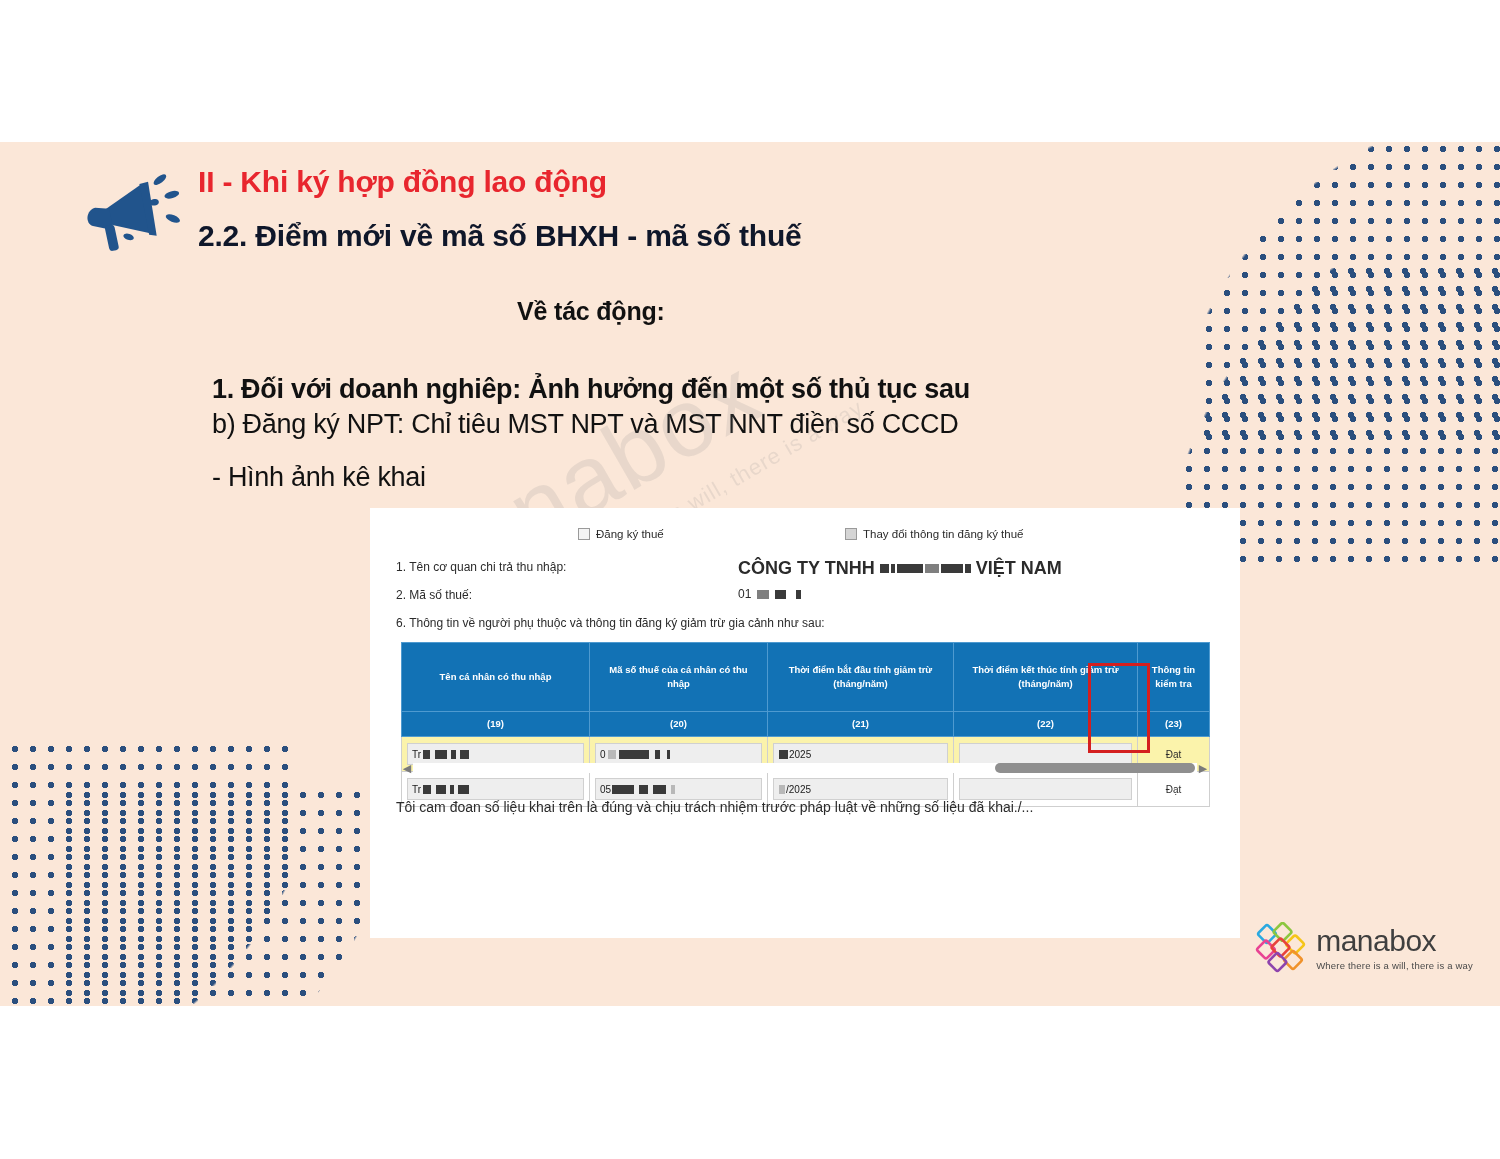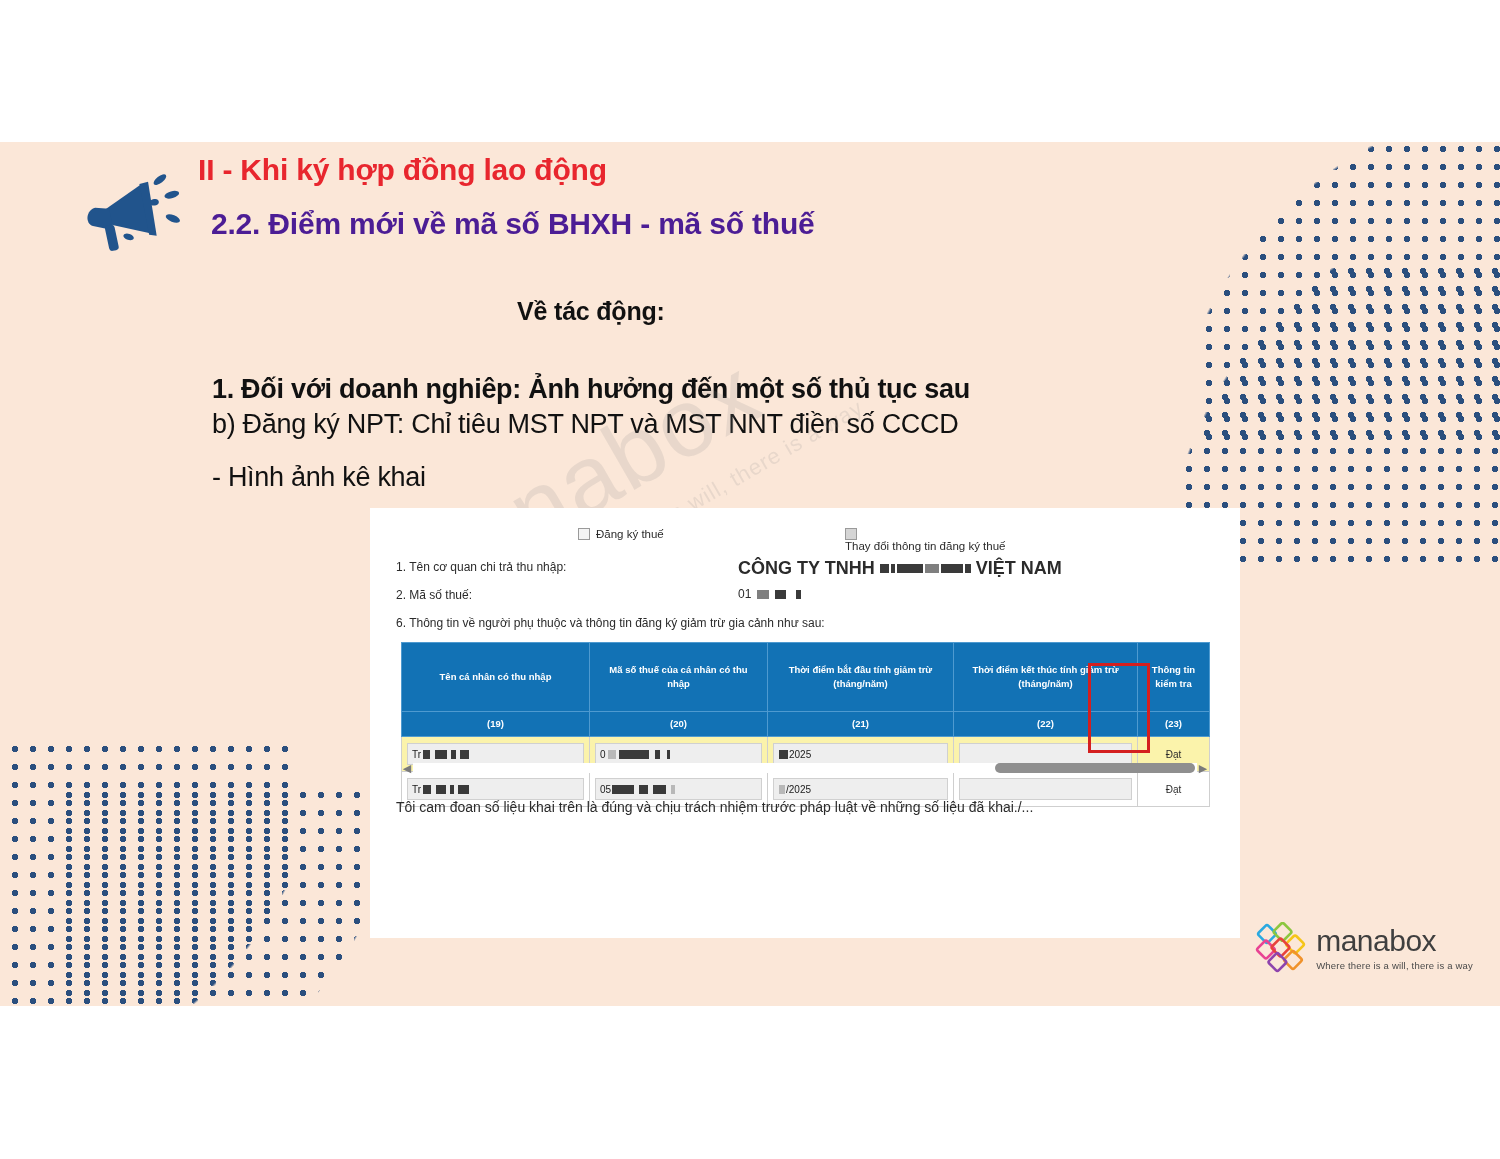--- a/index.html
+++ b/index.html
@@ -65,46 +65,45 @@
     -webkit-mask-image: radial-gradient(circle at -10% -12%, #000 0 82%, transparent 82.5%);
     mask-image: radial-gradient(circle at -10% -12%, #000 0 82%, transparent 82.5%);
   }
 
   
   .header {
     position: absolute;
     left: 80px;
     top: 10px;
     display: flex;
-    align-items: flex-start;
+    align-items: center;
   }
   .megaphone {
     width: 108px;
     height: 108px;
     flex: 0 0 108px;
     margin-top: 6px;
   }
   .header-text { margin-left: 10px; }
   .title-main {
     color: #e8262e;
     font-size: 30px;
     font-weight: bold;
     letter-spacing: -0.2px;
     line-height: 1.2;
     white-space: nowrap;
   }
   .title-sub {
-    color: #4c1d95;
+    color: #0f172a;
     font-size: 30px;
     font-weight: bold;
     letter-spacing: -0.2px;
     line-height: 1.2;
     margin-top: 18px;
     white-space: nowrap;
-    margin-left: 13px;
   }
 
   
   .body-copy {
     position: absolute;
     left: 212px;
     top: 155px;
     color: #111111;
   }
   .lede {
@@ -172,21 +171,21 @@
     left: 0; top: 0; right: 0; bottom: 0;
     color: #2b2b2b;
   }
   .cb-row {
     position: absolute;
     left: 0; top: 20px; width: 100%;
     display: flex;
     font-size: 11.5px;
   }
   .cb-left { position: absolute; left: 208px; display: flex; align-items: center; }
-  .cb-right { position: absolute; left: 475px; display: flex; align-items: flex-start; flex-direction: column; }
+  .cb-right { position: absolute; left: 475px; display: flex; align-items: flex-end; }
   .cbox {
     width: 10px; height: 10px;
     border: 1px solid #9a9a9a;
     background: #f4f4f4;
     margin-right: 6px;
     display: inline-block;
   }
   .cbox.checked { background: #d5d5d5; }
   .frm-line {
     position: absolute;

